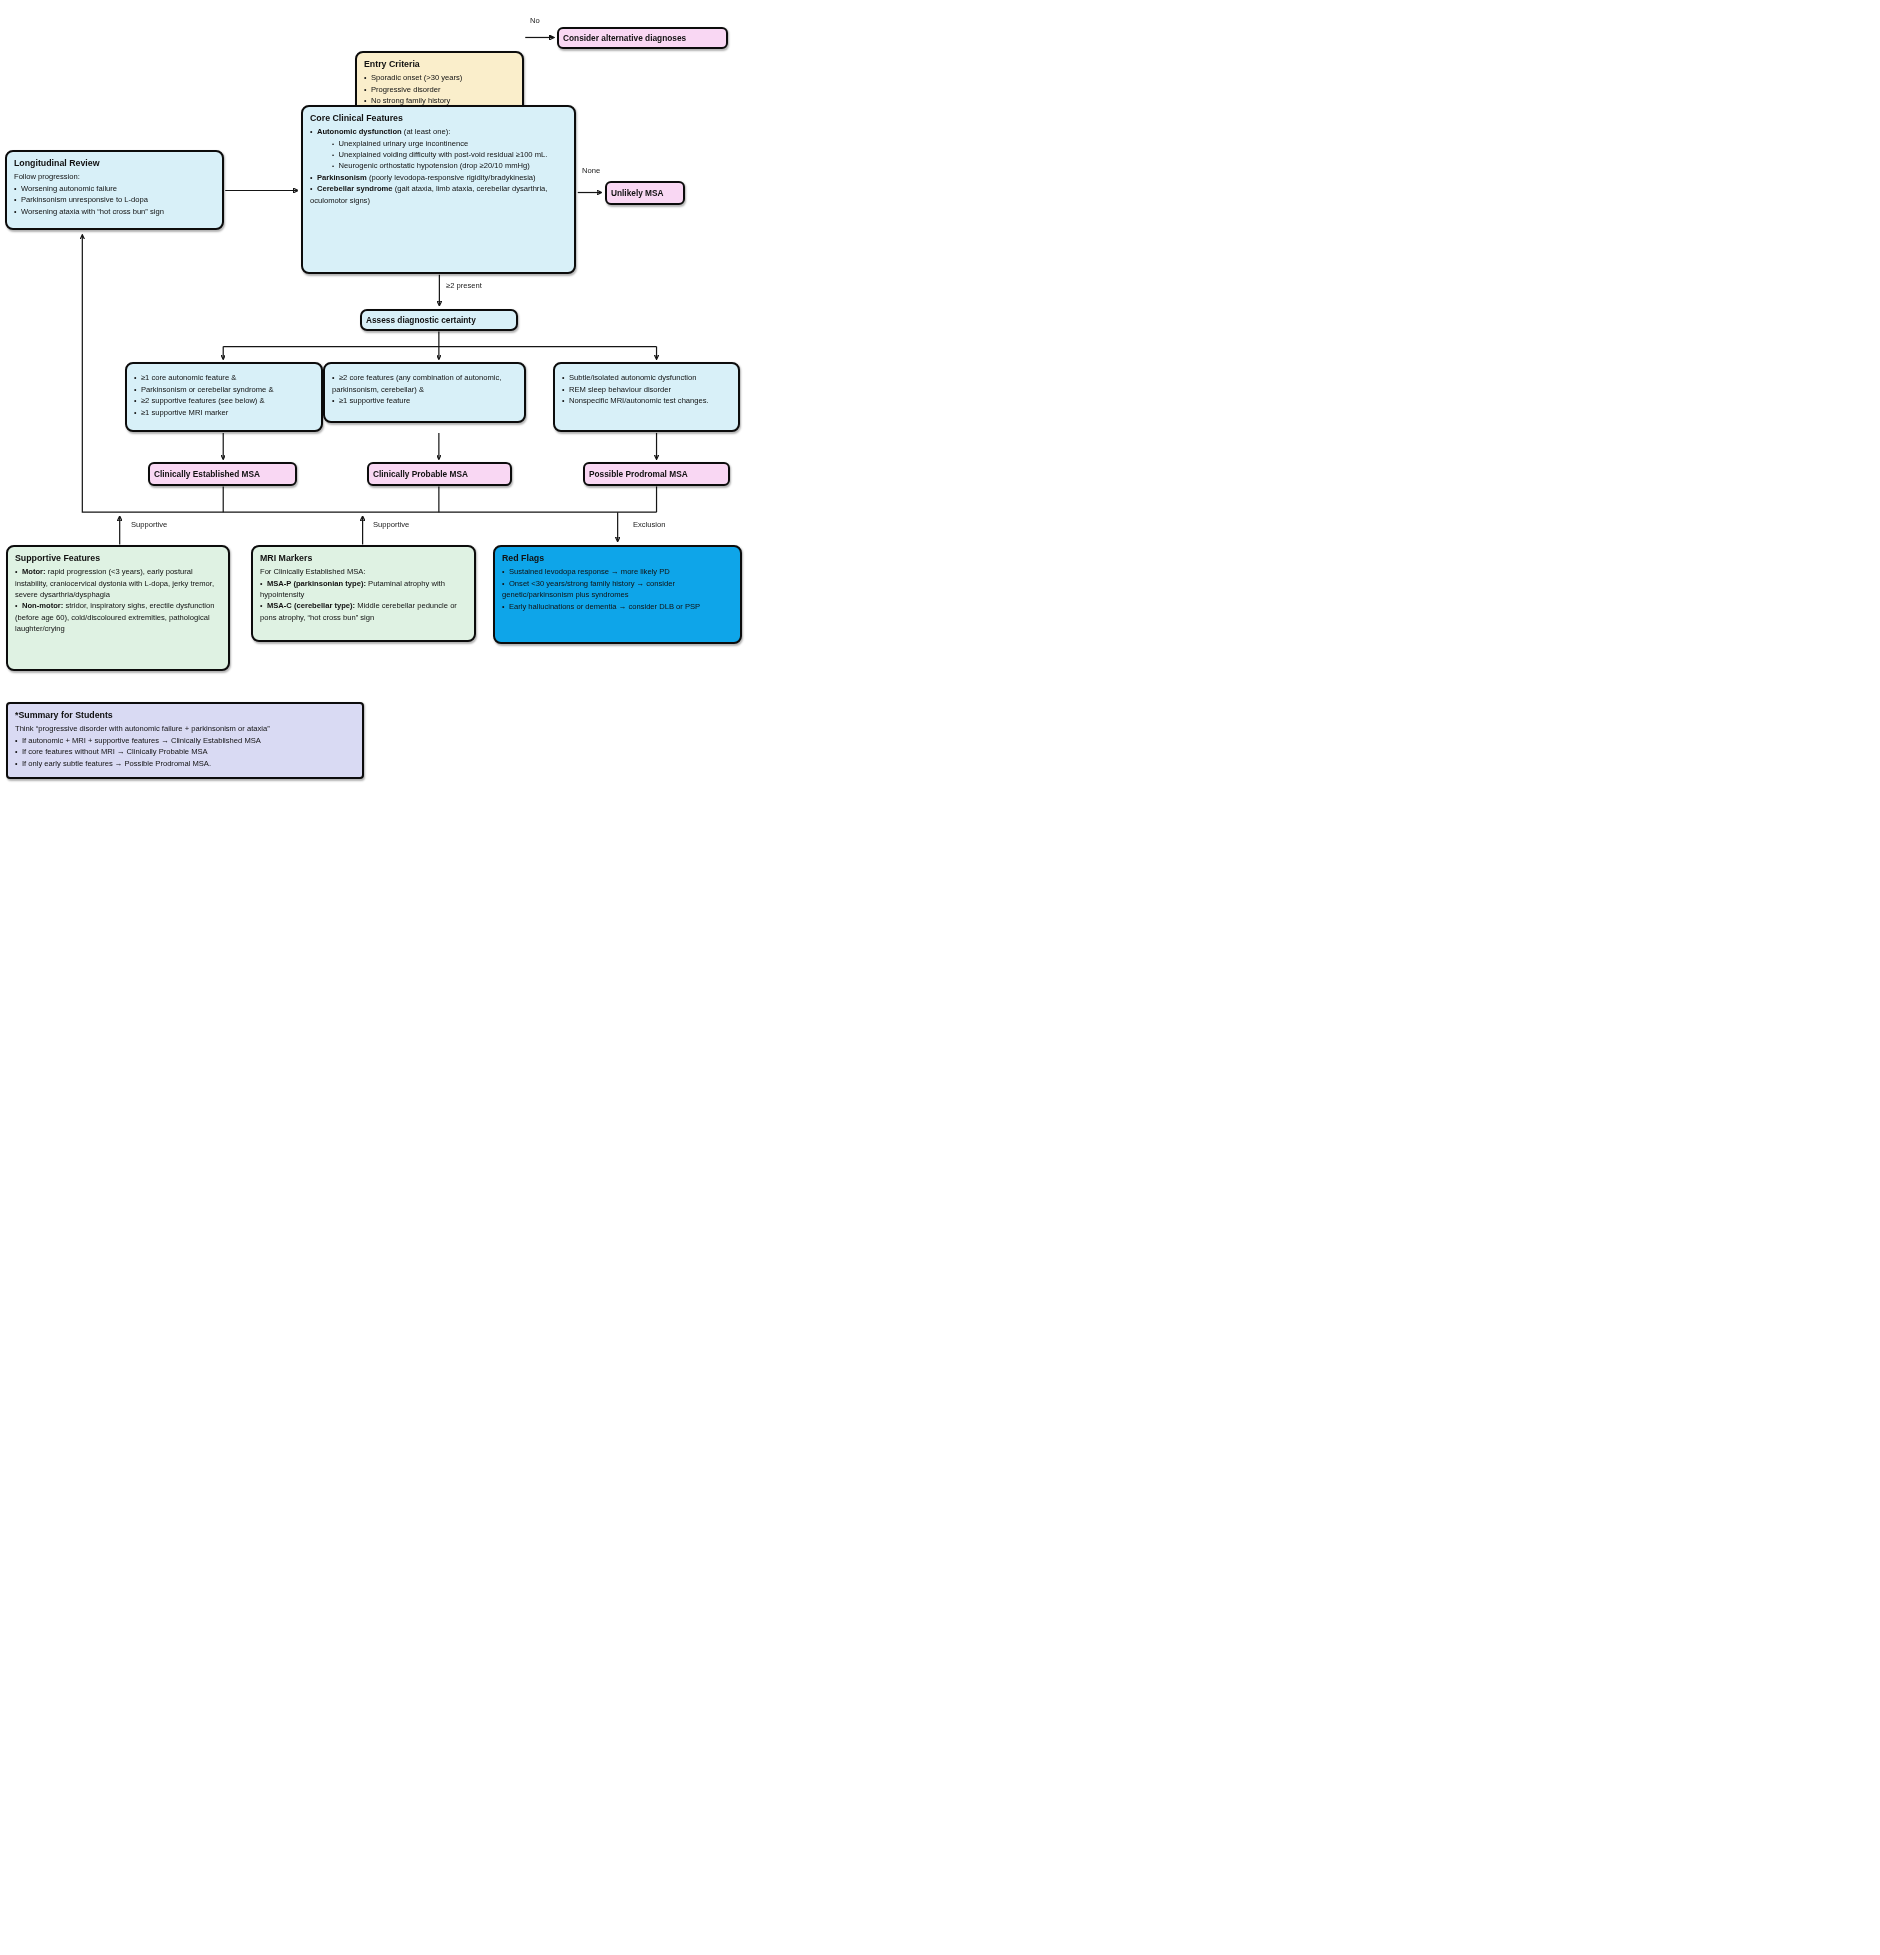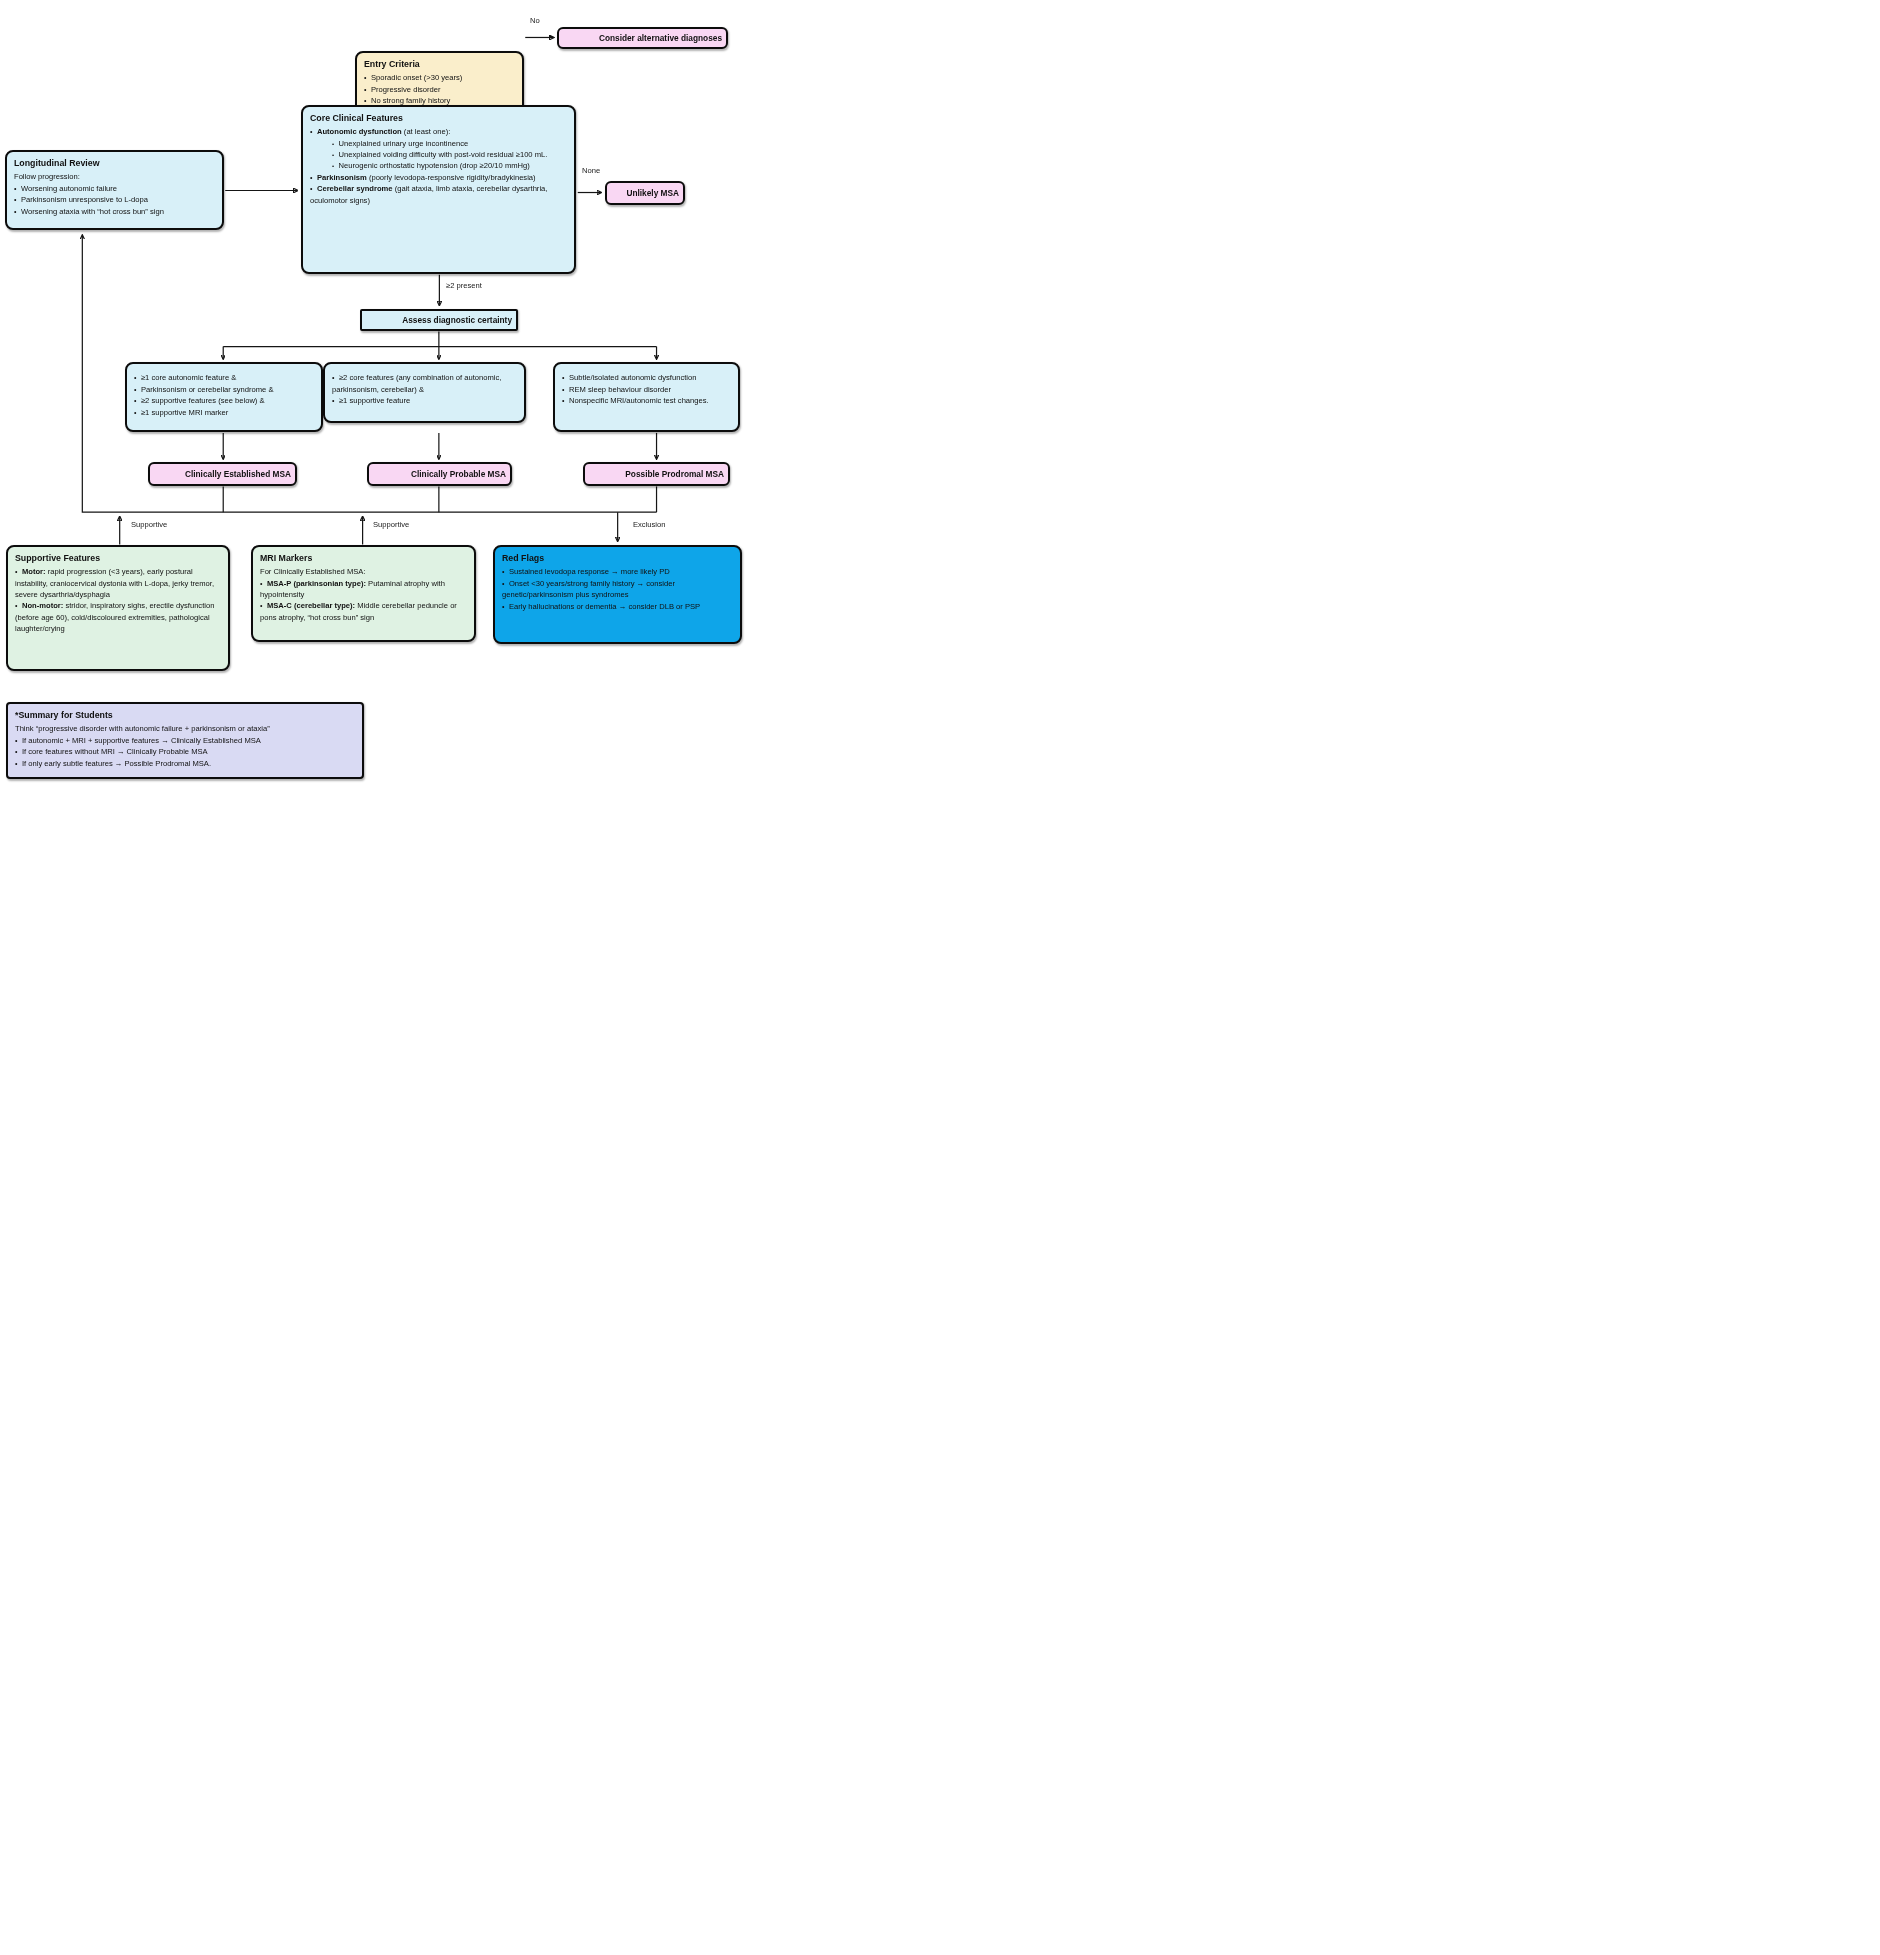--- a/index.html
+++ b/index.html
@@ -18,30 +18,30 @@
   .li.sub .blt::before{font-size:6px;}
   .li b{font-weight:bold;}
 
   .bg-yellow{background:#faeecb;}
   .bg-blue{background:#d8f0f8;}
   .bg-pink{background:#f9d7f3;}
   .bg-green{background:#dff2e3;}
   .bg-red{background:#0ea5e9;}
   .bg-lav{background:#d9daf3;}
 
-  .pill{display:flex;align-items:center;justify-content:flex-end;text-align:center;
+  .pill{display:flex;align-items:center;justify-content:flex-start;text-align:center;
         font-weight:bold;font-size:8.3px;border-radius:6px;padding:2px 4px;}
   .edge-label{position:absolute;font-size:7.6px;color:#1a1a1a;white-space:nowrap;}
 
   #entry{left:355px;top:5px;width:169px;height:66px;margin-top:46px;}
   #alt-box{left:557px;top:27px;width:171px;height:22px;}
   #core{left:301px;top:105px;width:275px;height:169px;}
   #longitudinal{left:5px;top:150px;width:219px;height:80px;}
   #unlikely{left:605px;top:181px;width:80px;height:24px;}
-  #assess{left:360px;top:309px;width:158px;height:22px;border-radius:2px;}
+  #assess{left:360px;top:309px;width:158px;height:22px;border-radius:7px;}
   #crit-est{left:125px;top:362px;width:198px;height:70px;padding-top:8px;}
   #crit-prob{left:323px;top:362px;width:203px;height:61px;padding-top:8px;}
   #crit-prod{left:553px;top:362px;width:187px;height:70px;padding-top:8px;}
   #out-est{left:148px;top:462px;width:149px;height:24px;}
   #out-prob{left:367px;top:462px;width:145px;height:24px;}
   #out-prod{left:583px;top:462px;width:147px;height:24px;}
   #supp{left:6px;top:545px;width:224px;height:126px;}
   #mri{left:251px;top:545px;width:225px;height:97px;}
   #redflags{left:493px;top:545px;width:249px;height:99px;}
   #summary{left:6px;top:702px;width:358px;height:77px;border-radius:4px;border-width:2.5px;}

